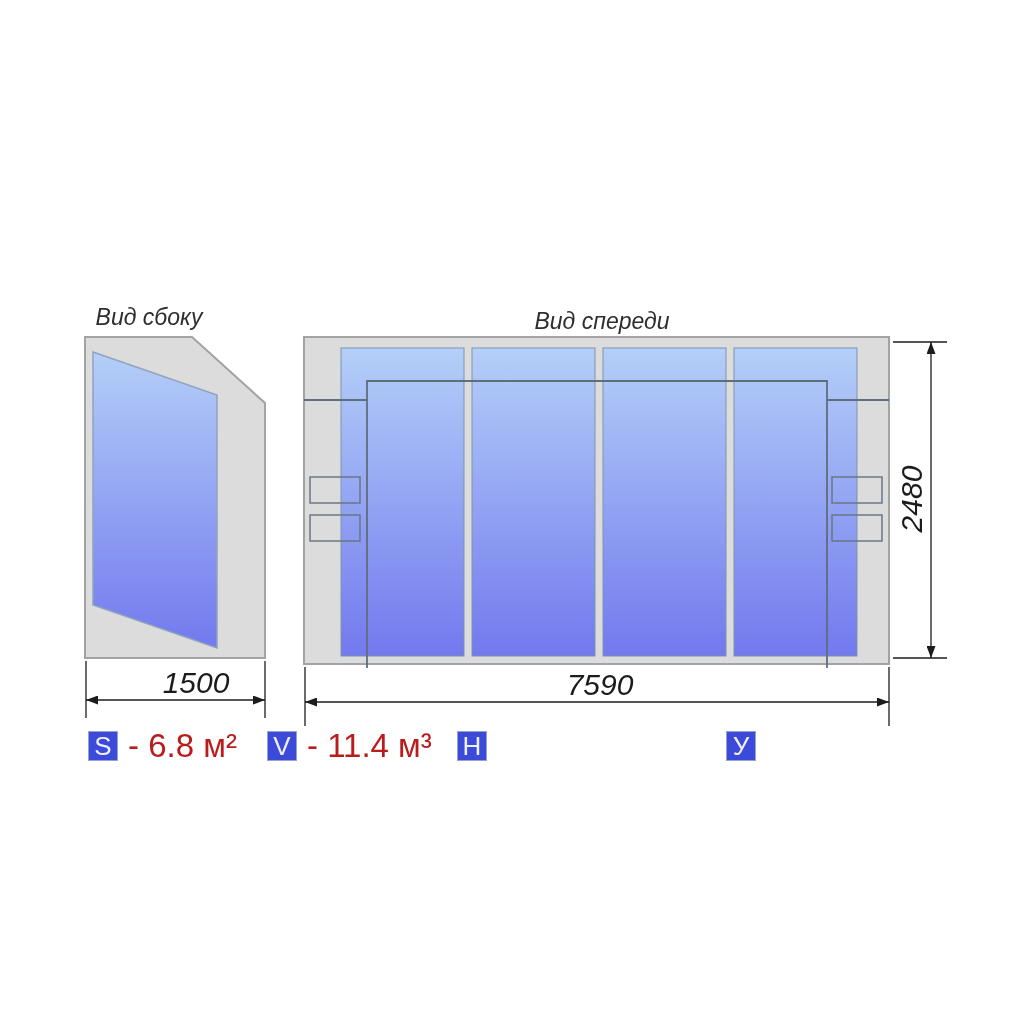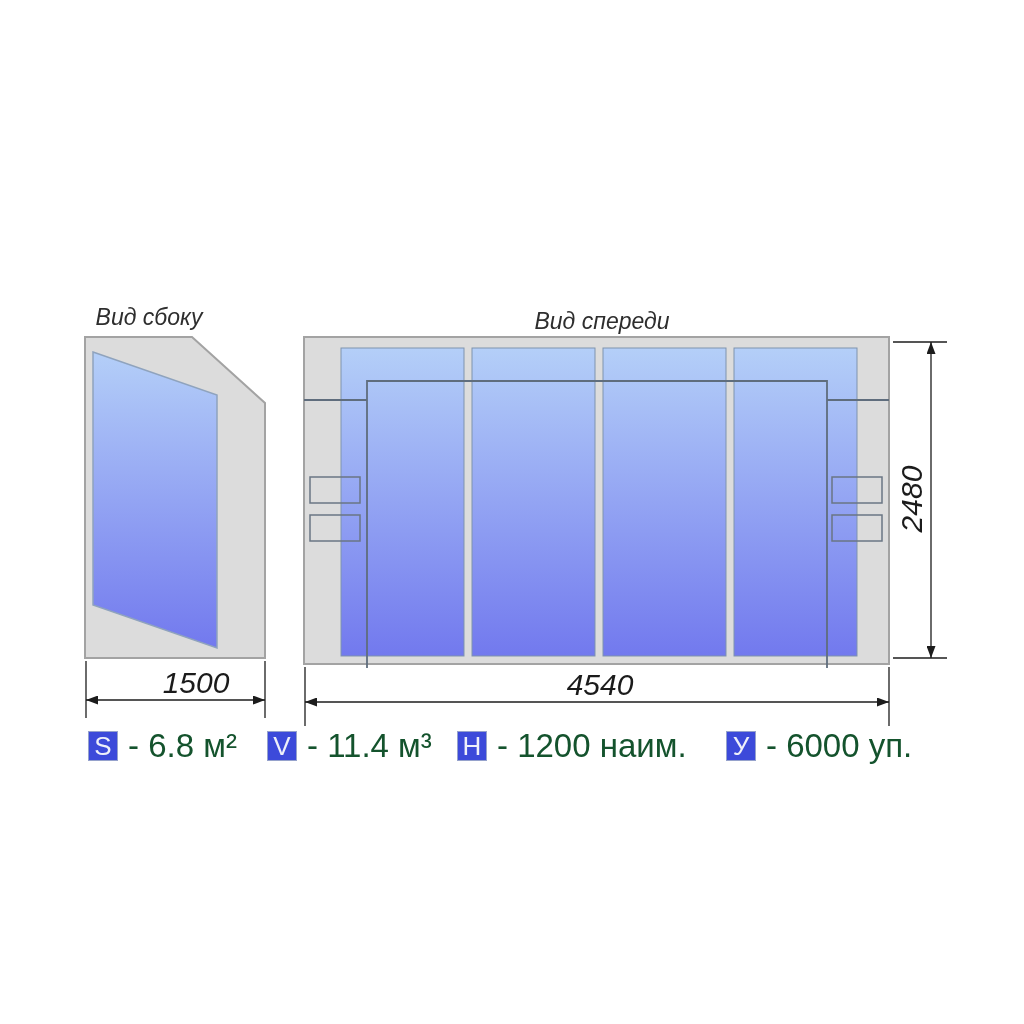--- a/index.html
+++ b/index.html
@@ -43,21 +43,21 @@
     background:#3c4ada;
     border:1px solid #96a2cc;
     color:#eef0fa;
     font-size:26px;
     line-height:30px;
     display:flex;align-items:center;justify-content:center;
     box-sizing:border-box;
   }
   .legend-text{
     font-size:33px;
-    color:#14532d;
+    color:#b91c1c;
     white-space:nowrap;
     line-height:34px;
   }
 </style>
 </head>
 <body>
 
 <div class="stage">
 
   <svg width="1024" height="1024" viewBox="0 0 1024 1024">
@@ -108,33 +108,31 @@
       <line x1="893" y1="342" x2="947" y2="342"></line>
       <line x1="893" y1="658" x2="947" y2="658"></line>
       <line x1="931" y1="342" x2="931" y2="658" marker-start="url(#dimArrow)" marker-end="url(#dimArrow)"></line>
     </g>
   </svg>
 
   <div class="view-title" style="left:149px;top:304px;">Вид сбоку</div>
   <div class="view-title" style="left:602px;top:308px;">Вид спереди</div>
 
   <div class="dim-text" style="left:196px;top:683px;">1500</div>
-  <div class="dim-text" style="left:600px;top:685px;">4540</div>
+  <div class="dim-text" style="left:600px;top:685px;">7590</div>
   <div class="dim-text vertical" style="left:912px;top:499px;">2480</div>
 
   <div class="legend-item" style="left:88px;">
     <div class="badge">S</div>
     <div class="legend-text">- 6.8 м²</div>
   </div>
   <div class="legend-item" style="left:267px;">
     <div class="badge">V</div>
     <div class="legend-text">- 11.4 м³</div>
   </div>
   <div class="legend-item" style="left:457px;">
     <div class="badge">Н</div>
-    <div class="legend-text">- 1200 наим.</div>
   </div>
   <div class="legend-item" style="left:726px;">
     <div class="badge">У</div>
-    <div class="legend-text">- 6000 уп.</div>
   </div>
 
 </div>
 
 </body></html>

